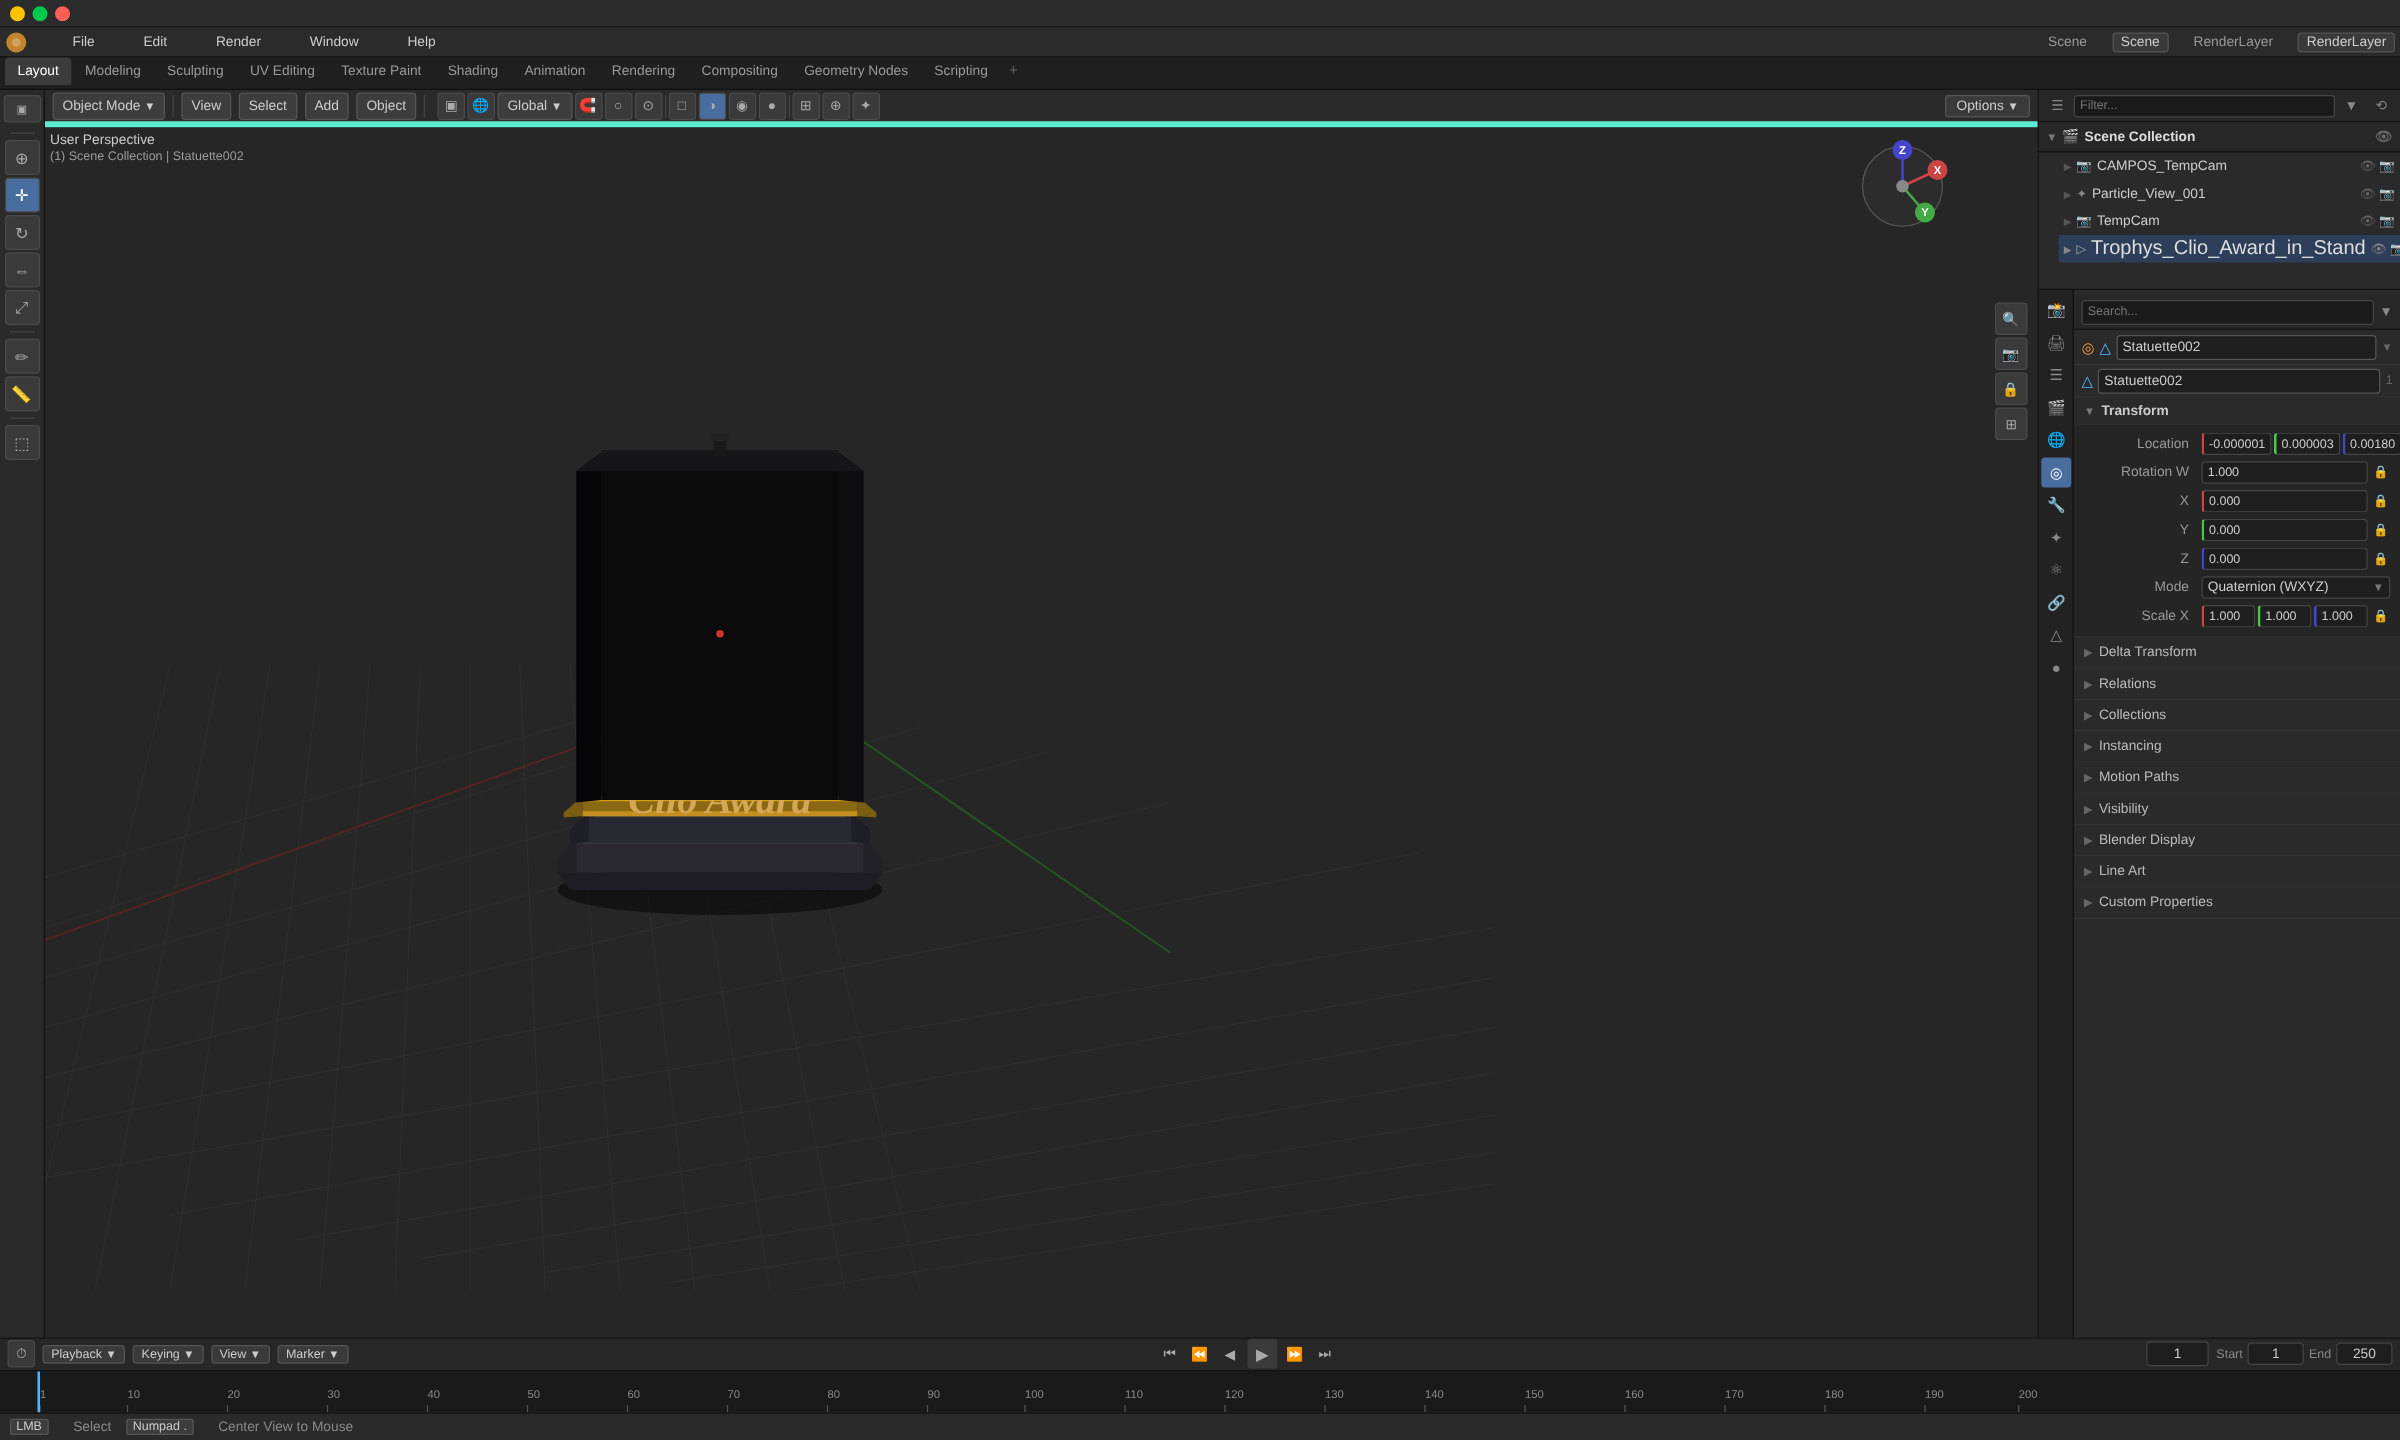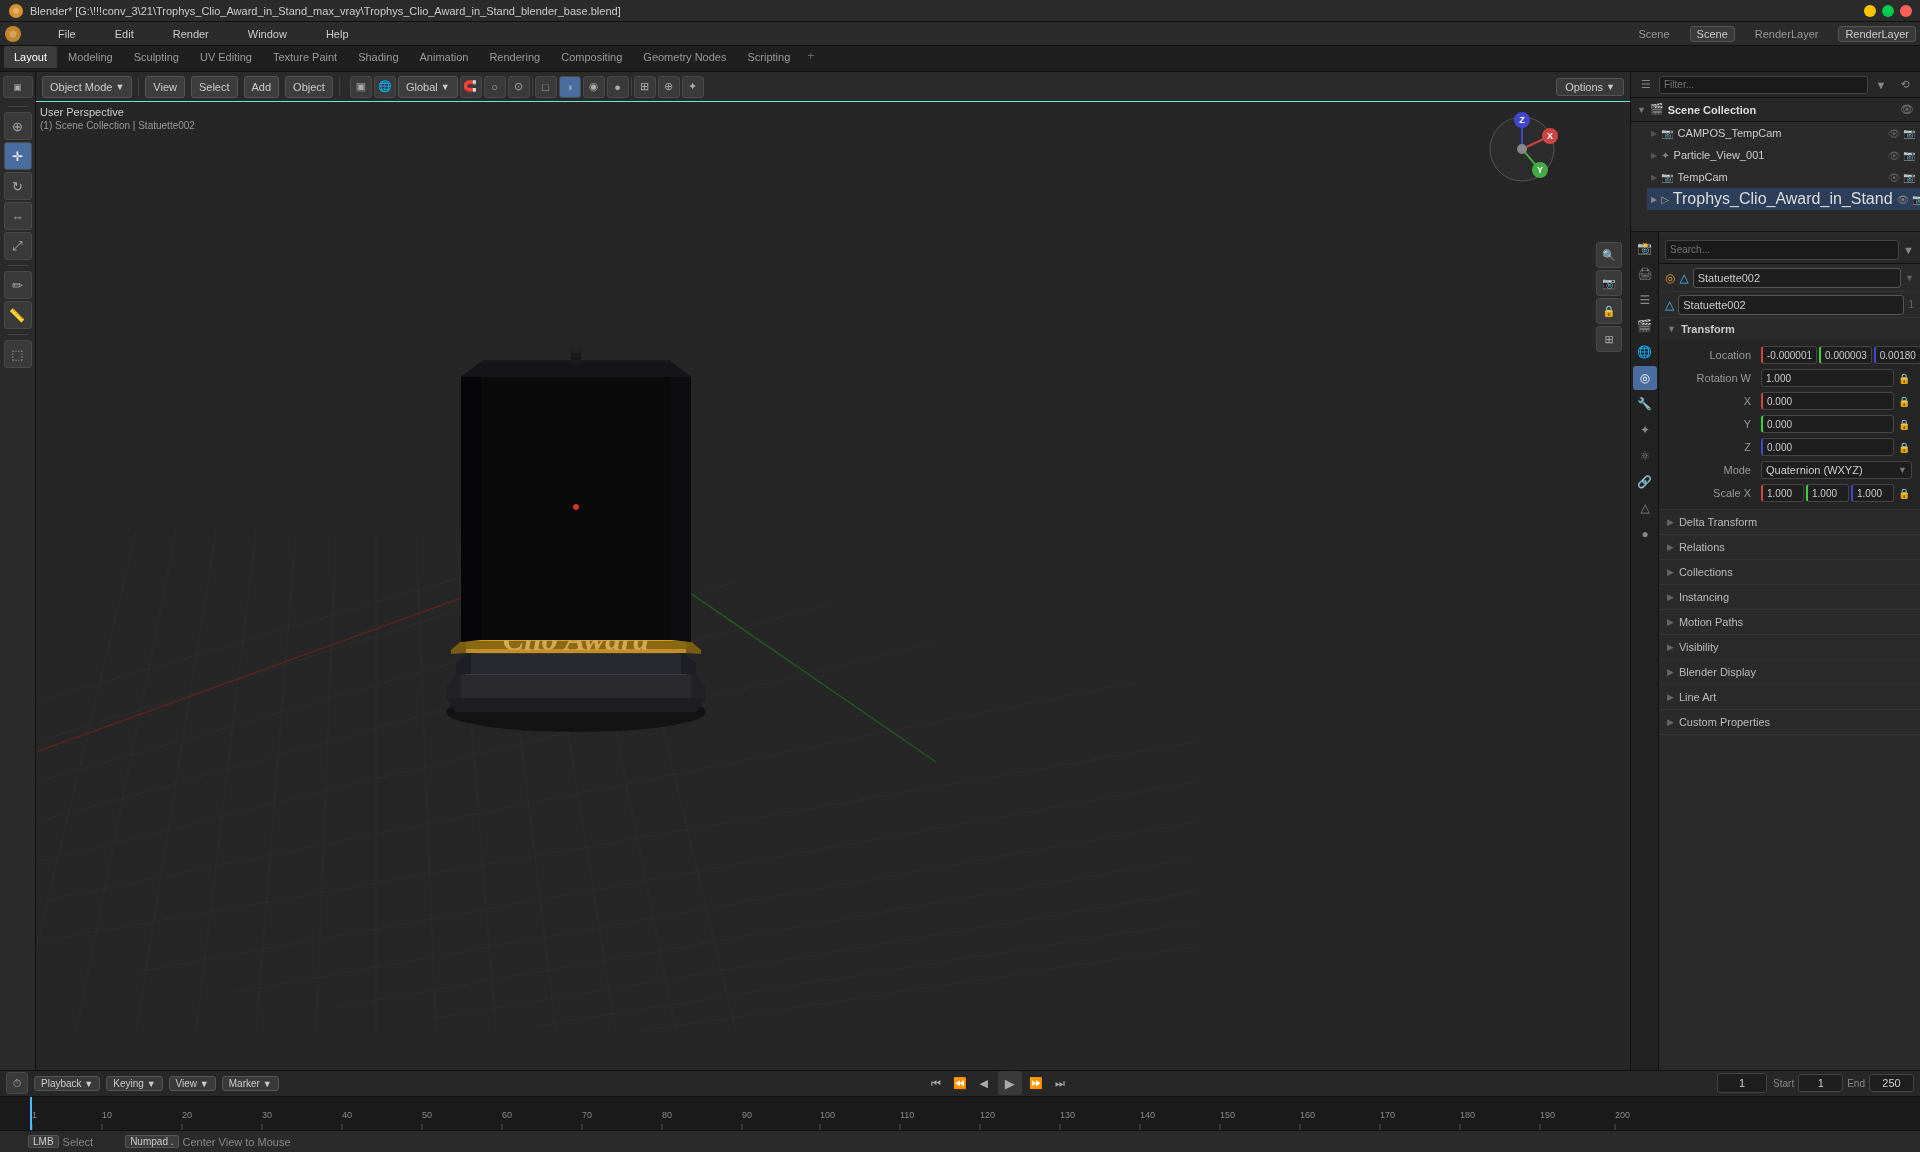--- a/index.html
+++ b/index.html
@@ -120,21 +120,21 @@
     }
 
     
     #viewport-header {
       height: 30px;
       background: #2a2a2a;
       display: flex;
       align-items: center;
       padding: 0 6px;
       gap: 6px;
-      border-bottom: 1px solid #5eead4;
+      border-bottom: 5px solid #5eead4;
       flex-shrink: 0;
     }
     .header-btn {
       padding: 2px 7px;
       background: #3d3d3d;
       border: 1px solid #555;
       border-radius: 3px;
       color: #ccc;
       font-size: 11px;
       cursor: pointer;
@@ -383,21 +383,21 @@
       height: 22px;
       background: #2a2a2a;
       border-top: 1px solid #111;
       display: flex;
       align-items: center;
       padding: 0 8px;
       gap: 12px;
       font-size: 11px;
       color: #888;
     }
-    .status-item { display: flex; align-items: center; gap: 4px; margin-left: 20px; }
+    .status-item { display: flex; align-items: center; gap: 20px; }
     .status-key {
       background: #3d3d3d;
       border: 1px solid #555;
       border-radius: 2px;
       padding: 0 4px;
       font-size: 10px;
       color: #ccc;
     }
 
     
@@ -610,27 +610,20 @@
       border-radius: 3px;
       cursor: pointer;
       color: #888;
       font-size: 11px;
     }
   </style>
 </head>
 <body>
 
 <div id="title-bar">
-  <div id="title-bar-left">
-    <svg width="16" height="16" viewBox="0 0 16 16">
-      <circle cx="8" cy="8" r="7" fill="#e89c2f" opacity="0.9"></circle>
-      <circle cx="8" cy="8" r="3" fill="#fff" opacity="0.3"></circle>
-    </svg>
-    <span style="font-size:11px;color:#ccc;">Blender* [G:\!!!conv_3\21\Trophys_Clio_Award_in_Stand_max_vray\Trophys_Clio_Award_in_Stand_blender_base.blend]</span>
-  </div>
   <div id="window-controls">
     <span class="win-ctrl win-min"></span>
     <span class="win-ctrl win-max"></span>
     <span class="win-ctrl win-close"></span>
   </div>
 </div>
 
 <div id="menu-bar">
   <svg width="18" height="18" viewBox="0 0 18 18" style="margin-right:4px;">
     <circle cx="9" cy="9" r="8" fill="#e89c2f" opacity="0.8"></circle>

